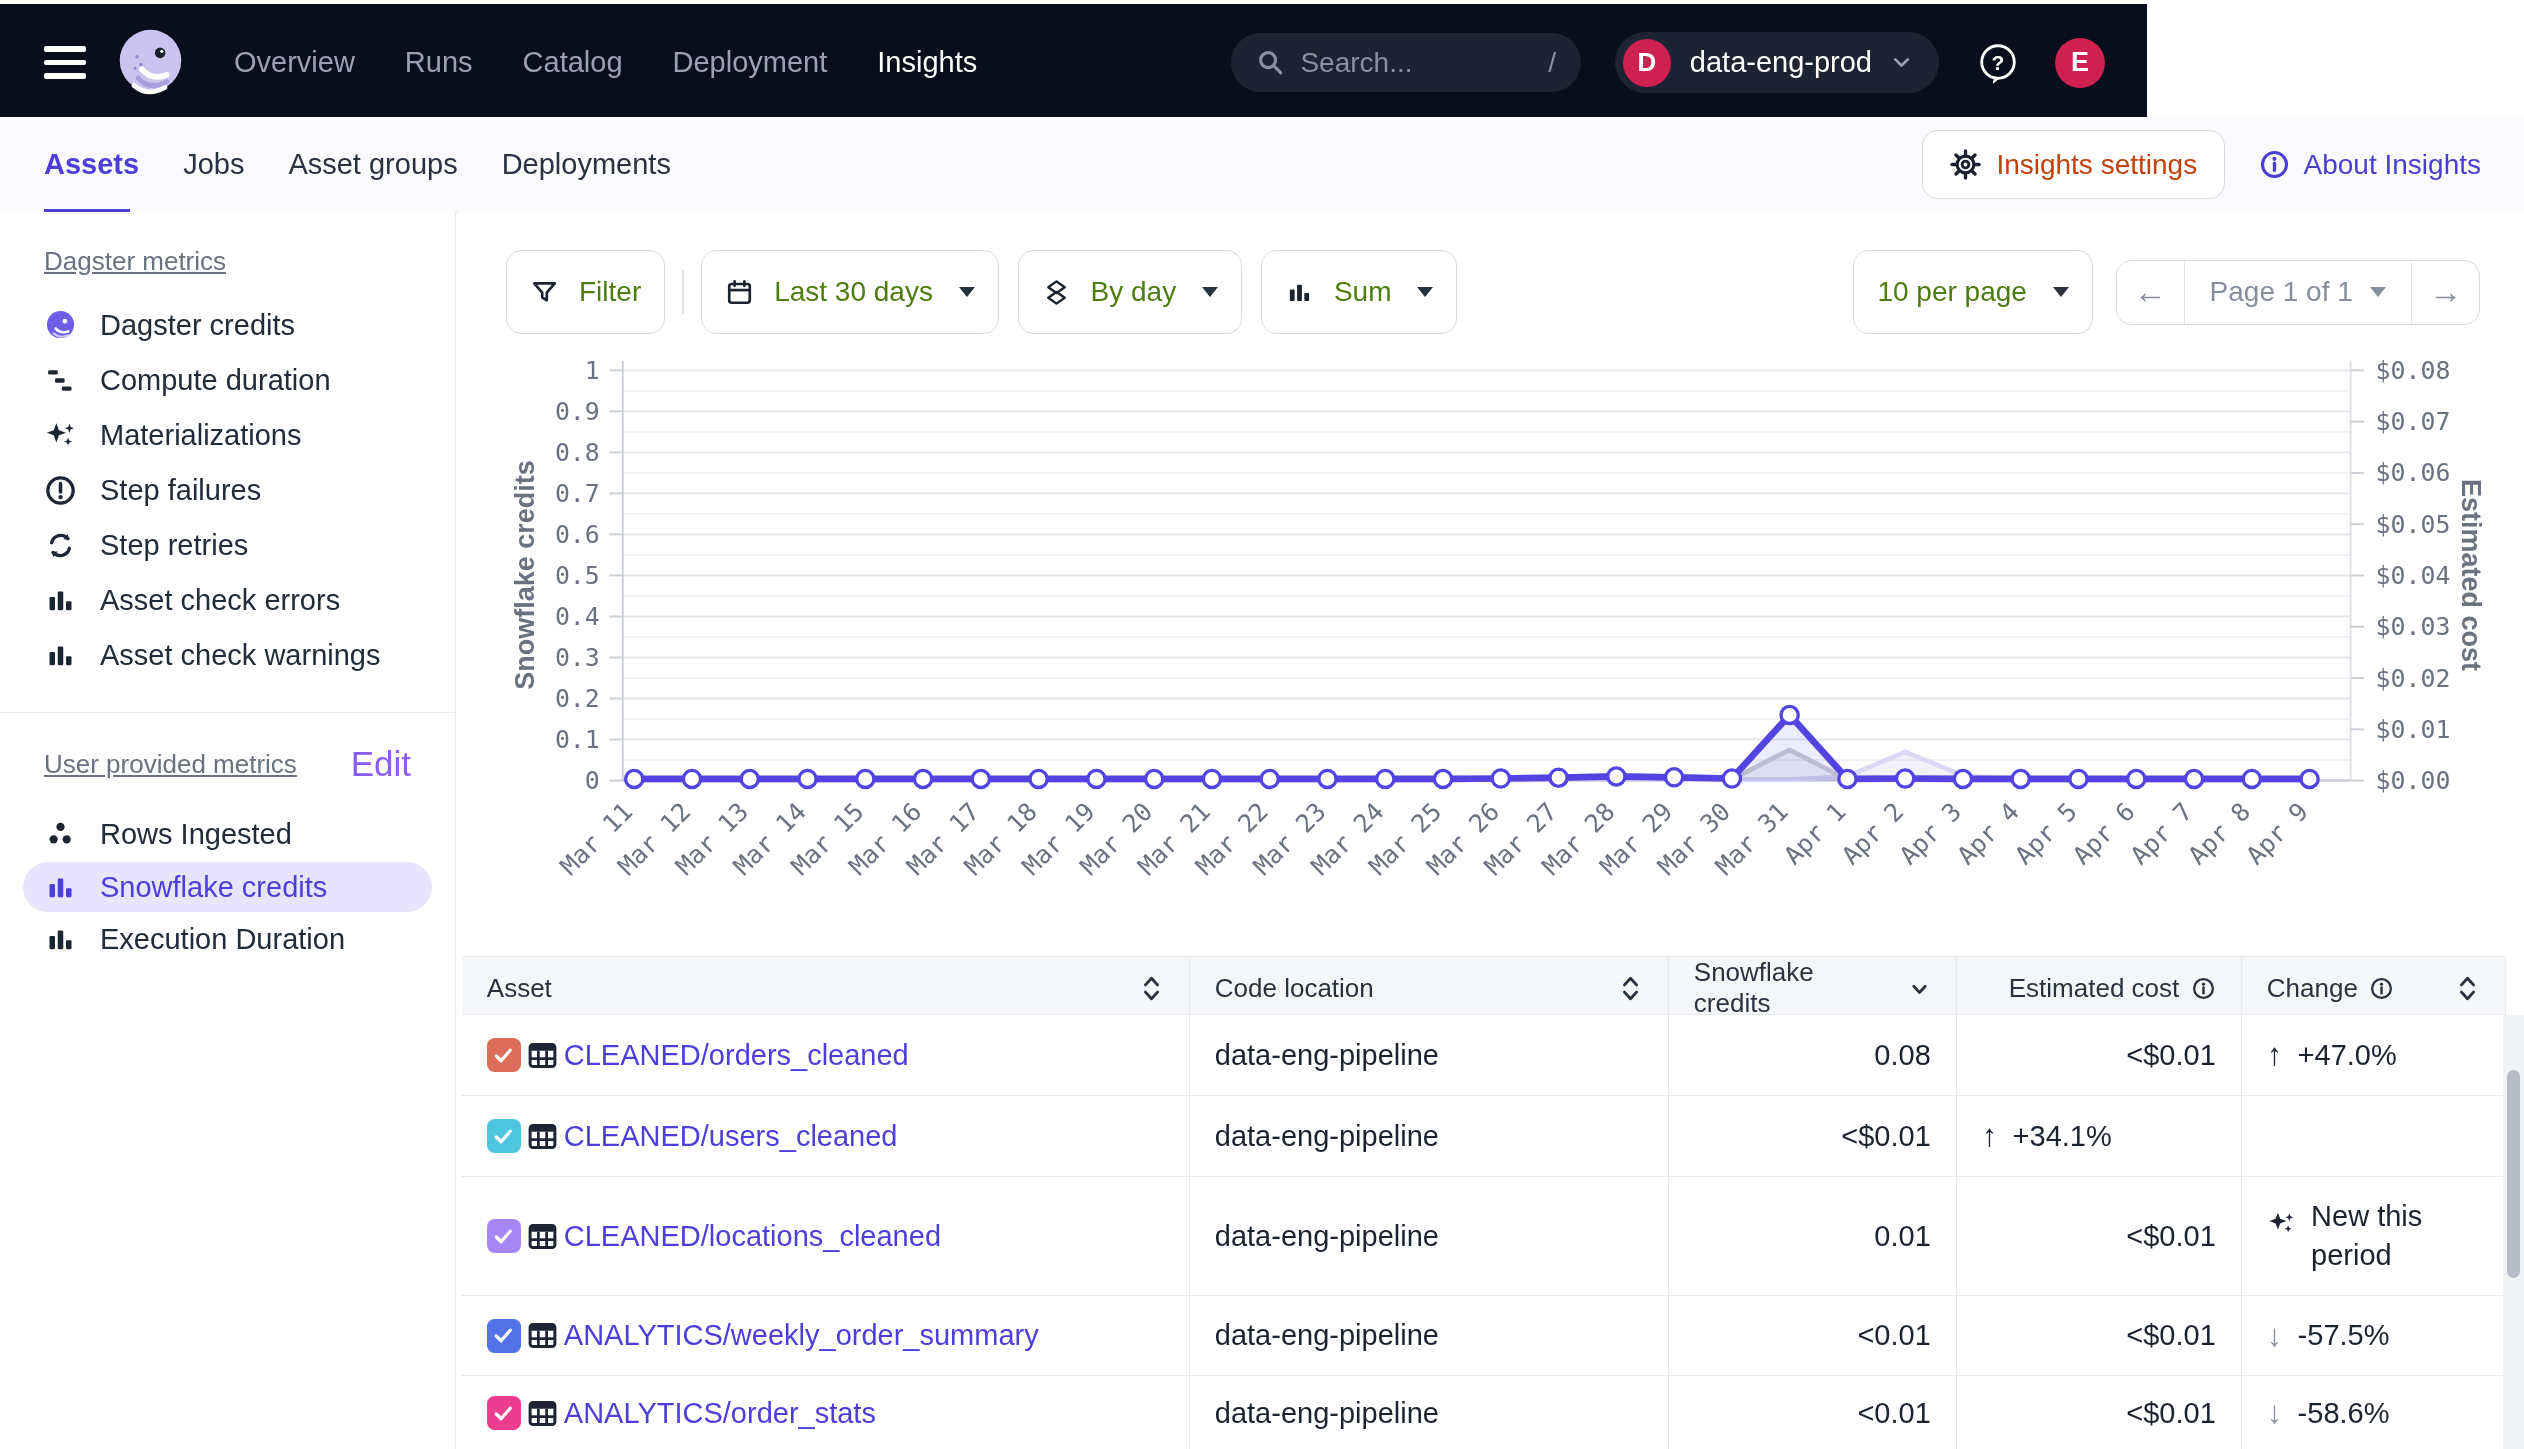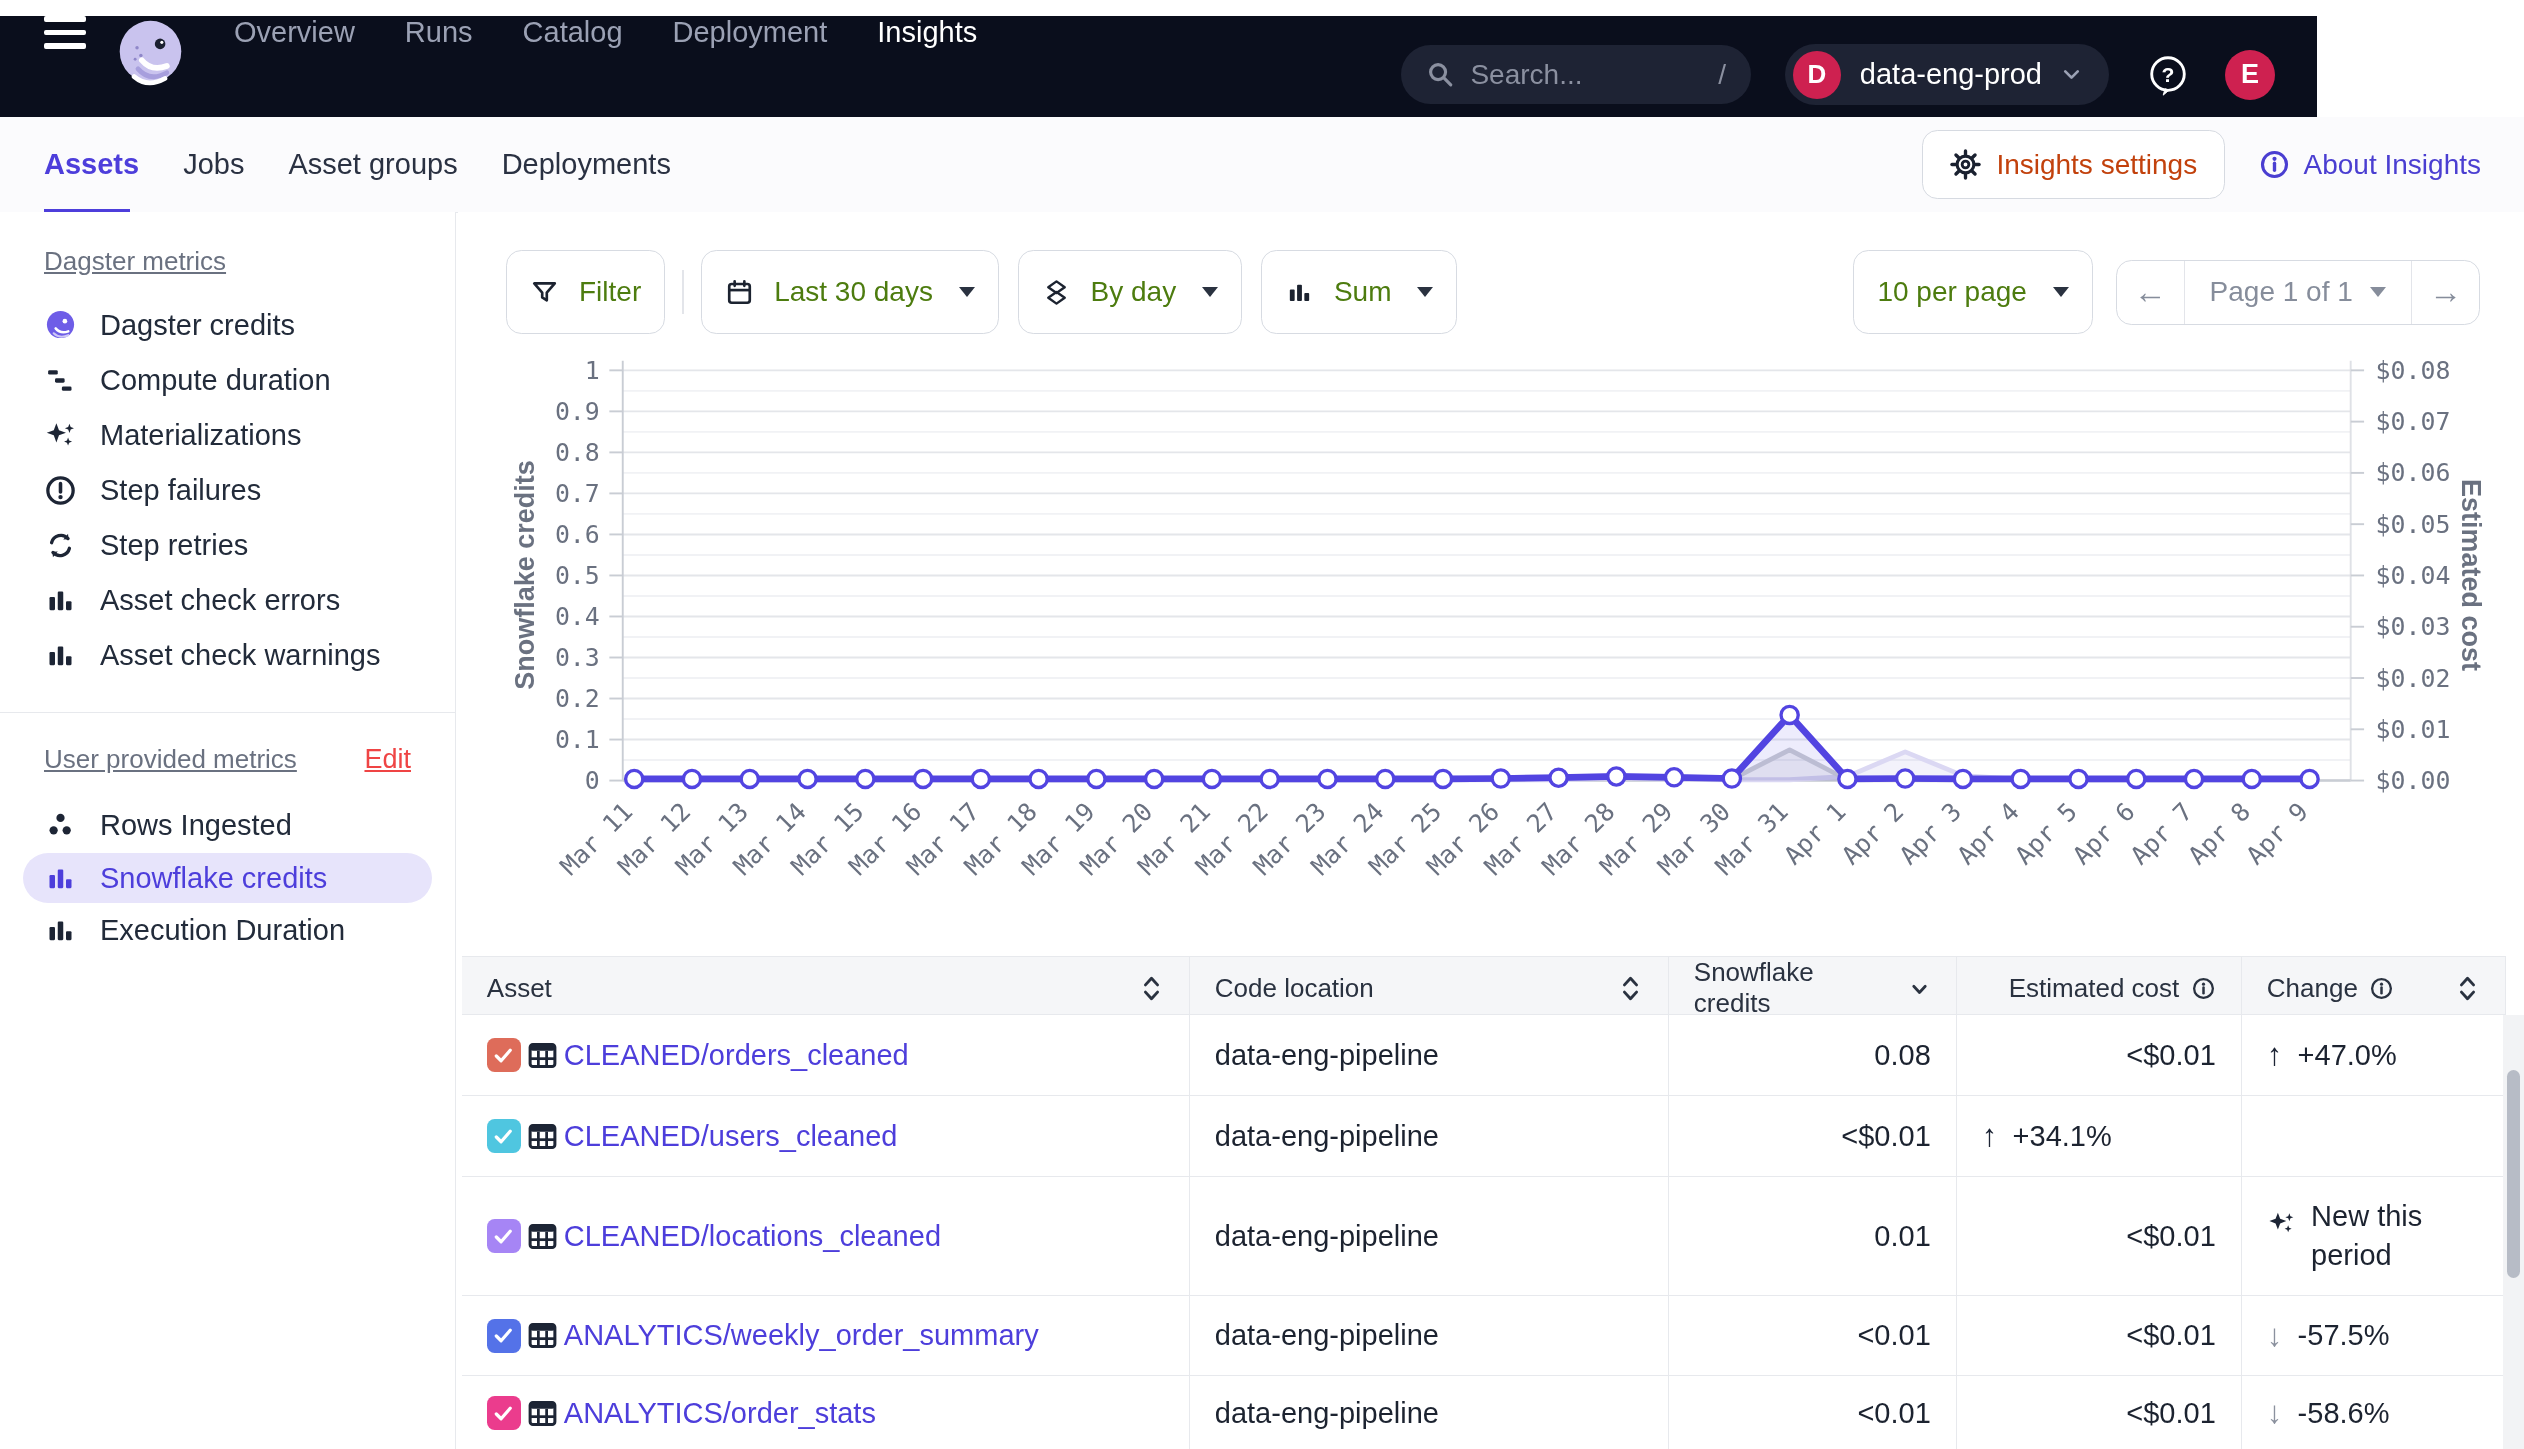--- a/index.html
+++ b/index.html
@@ -1,22 +1,22 @@
 <!DOCTYPE html>
 <html><head>
 <meta charset="utf-8">
 <style>
   * { margin:0; padding:0; box-sizing:border-box; }
   html,body { width:2525px; height:1450px; overflow:hidden; background:#fff;
     font-family:"Liberation Sans", sans-serif; color:#1c2330; }
   svg { display:block; }
 
   
-  .topbar { position:absolute; left:0; top:16px; width:2317px; height:117px;
-    background:#0a0e1c; display:flex; }
+  .topbar { position:absolute; left:0; top:4px; width:2147px; height:117px;
+    background:#0a0e1c; display:flex; align-items:center; }
   .hamburger { width:42px; height:33px; margin-left:44px; display:flex; flex-direction:column;
     justify-content:space-between; cursor:pointer; }
   .hamburger span { display:block; height:5.7px; background:#fff; border-radius:1.9px; }
   .logo { margin-left:27px; }
   .topnav { display:flex; gap:50px; margin-left:46px; }
   .topnav .navlink { font-size:29px; font-weight:500; color:#9ba1b4; cursor:pointer; }
   .topnav .navlink.active { color:#fff; }
   .top-right { margin-left:auto; display:flex; align-items:center; margin-right:42px; }
   .searchbox { width:350px; height:59px; border-radius:30px; background:#1e2334;
     display:flex; align-items:center; padding:0 25px; }
@@ -46,21 +46,21 @@
   
   .sidebar { position:absolute; left:0; top:212px; width:456px; bottom:0; background:#fff;
     border-right:1.9px solid #e7e9ed; }
   .side-label { font-size:26px; color:#6a7180; margin:34px 0 0 44px;text-decoration:underline; }
   .side-list { margin-top:21px; }
   .side-item { height:55px; display:flex; align-items:center; padding-left:44px; cursor:pointer;
     font-size:29px; color:#222b3a; gap:23px; }
   .side-item .icn { width:33px; height:33px; flex:0 0 33px; color:#1d2535; display:flex; align-items:center; }
   .side-divider { border-top:1.9px solid #e7e9ed; margin:29px 0 0 0; }
   .side-sec-head { display:flex; align-items:center; margin:31px 44px 0 44px; }
-  .edit-link { margin-left:auto; color:#ef4444; font-size:27px; cursor:pointer;text-decoration:underline; }
+  .edit-link { margin-left:auto; color:#8b5cf6; font-size:35px; cursor:pointer; }
   .user-list { margin-top:23px; }
   .side-item.selected { background:#e7e4fb; border-radius:25px; margin:0 23px; padding-left:21px;
     height:50px; color:#4d3edb; font-weight:500; }
   .side-item.selected .icn { color:#4d3edb; }
 
   
   .main { position:absolute; left:458px; top:212px; right:0; bottom:0; background:#fff; }
 
   .filterbar { display:flex; align-items:center; padding:38px 44px 0 48px; }
   .fbtn { height:84px; border:1.9px solid #d7dbe2; border-radius:15.3px; background:#fff;

